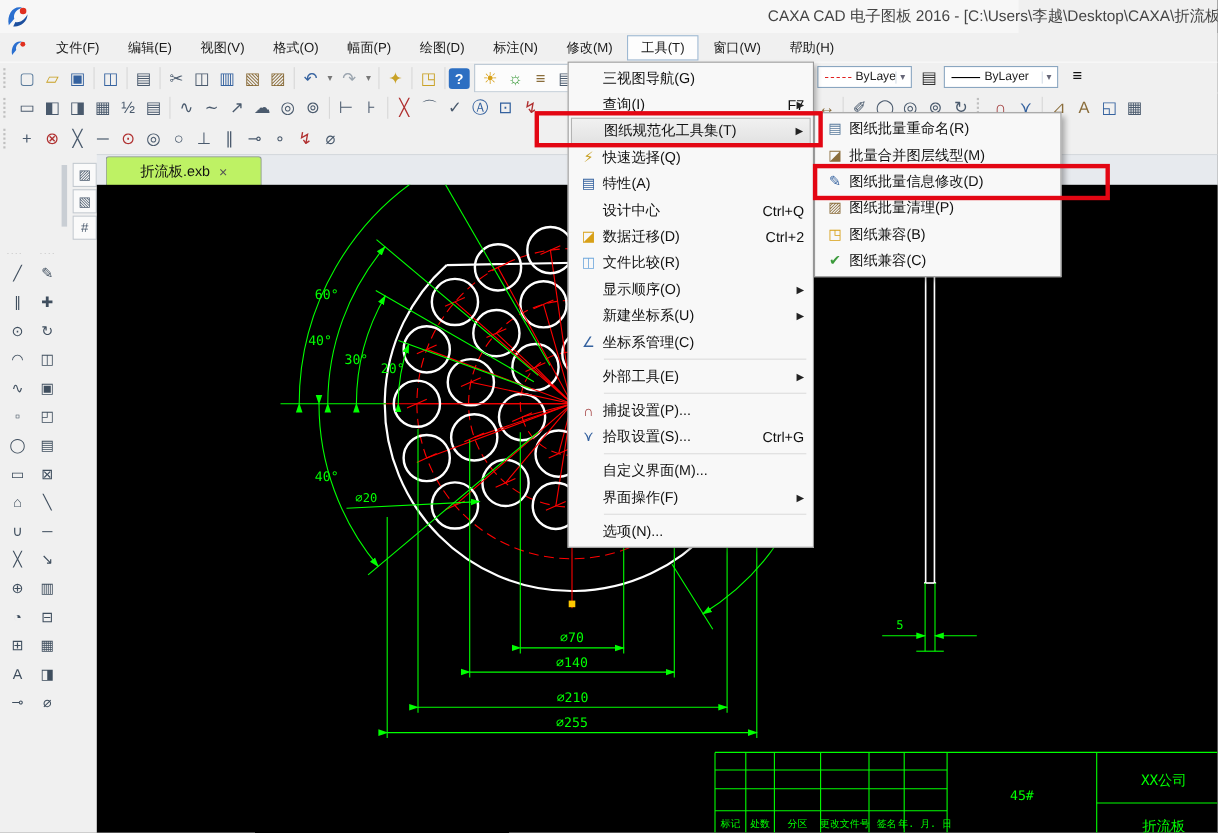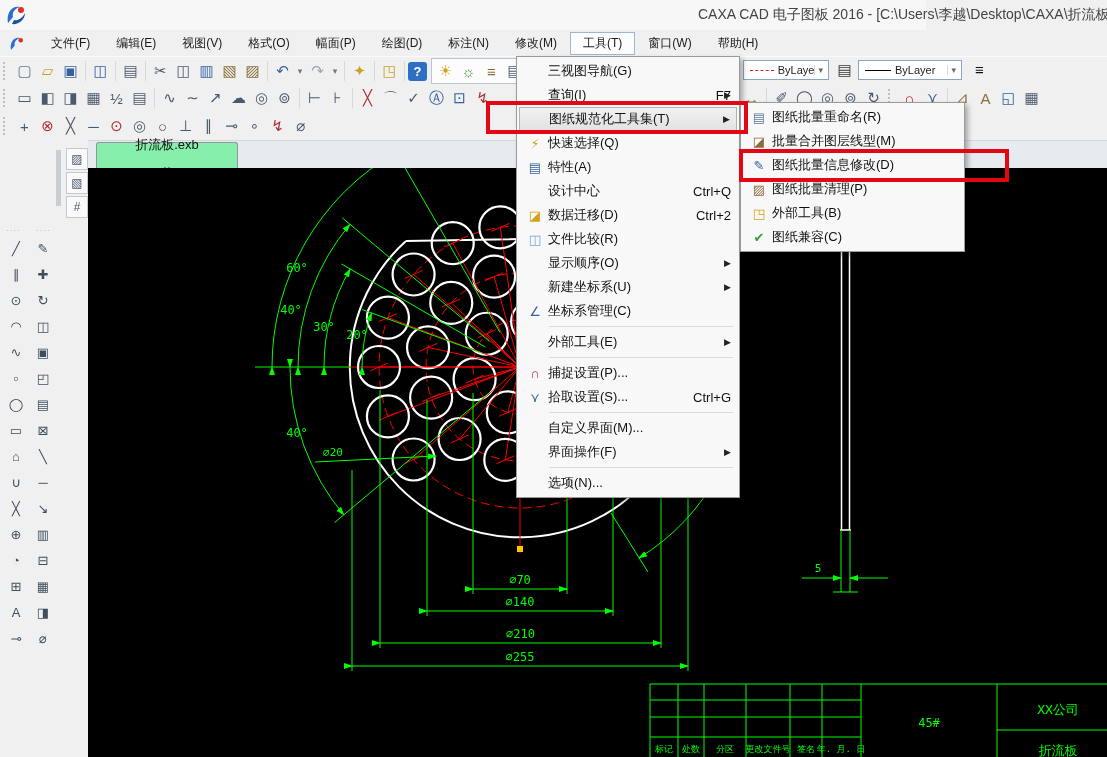--- a/index.html
+++ b/index.html
@@ -22,21 +22,21 @@
   .sep{width:1px;height:20px;background:#d8d8d8;margin:0 3px;flex:0 0 auto;}
   .grip{width:3px;height:18px;border-left:2px dotted #bfbfbf;margin:0 5px 0 3px;flex:0 0 auto;}
   .helpbox{background:#2d6fc2;color:#fff !important;border-radius:3px;width:19px;height:19px;font-size:13px;font-weight:bold;}
   .lampbox{display:flex;align-items:center;border:1px solid #b9c6d2;background:#fcfcfc;height:24px;padding:0 2px;margin-left:4px;}
   .combo{position:absolute;display:flex;align-items:center;background:#fff;border:1px solid #8aa6c0;height:20px;box-sizing:border-box;font-size:11px;color:#222;padding:0 2px;}
   .combo .caret{margin-left:auto;color:#667;font-size:9px;padding:0 3px;border-left:1px solid #d4dde6;}
   .lsample{width:26px;height:0;border-top:1px solid #000;margin:0 4px;}
   .lsample.reddash{border-top:1px dashed #e02020;}
   
   #tabbar{left:88px;top:140px;width:1019px;height:28px;background:#e7eaee;border-top:1px solid #d5d9dd;}
-  #tab-active{left:96px;top:142px;width:140px;height:26px;background:#86efac;border:1px solid #8f959b;border-bottom:none;border-radius:3px 3px 0 0;display:flex;align-items:center;justify-content:center;gap:8px;font-size:13px;color:#111;flex-direction:column;}
+  #tab-active{left:96px;top:142px;width:140px;height:26px;background:#bef264;border:1px solid #8f959b;border-bottom:none;border-radius:3px 3px 0 0;display:flex;align-items:center;justify-content:center;gap:8px;font-size:13px;color:#111;}
   #tab-close{color:#555;font-size:13px;cursor:default;}
   #leftpanel{left:0;top:140px;width:88px;height:617px;background:#f0f0f0;}
   .lt-col{position:absolute;width:24px;display:flex;flex-direction:column;gap:5px;align-items:center;}
   .lt-icon{width:21px;height:21px;display:flex;align-items:center;justify-content:center;font-size:13px;color:#3f4e5e;}
   .dots{color:#b5b5b5;font-size:8px;letter-spacing:1px;}
   #minibar{left:56px;top:148px;width:30px;display:flex;flex-direction:column;gap:2px;}
   .mini-grip{width:5px;height:56px;background:#c9ced4;position:absolute;left:0;top:2px;}
   .mini-icon{margin-left:10px;width:20px;height:20px;border:1px solid #c3c9cf;background:#fafafa;display:flex;align-items:center;justify-content:center;font-size:12px;color:#4a5a6d;}
   
   #canvas{left:88px;top:168px;width:1019px;height:589px;background:#000;}
@@ -501,21 +501,21 @@
     <div class="mi">
       <span class="ic" style="color: rgb(53, 98, 159);">✎</span>
       <span class="lbl">图纸批量信息修改(D)</span>
     </div>
     <div class="mi">
       <span class="ic" style="color: rgb(138, 109, 59);">▨</span>
       <span class="lbl">图纸批量清理(P)</span>
     </div>
     <div class="mi">
       <span class="ic" style="color: rgb(216, 160, 23);">◳</span>
-      <span class="lbl">外部工具(B)</span>
+      <span class="lbl">图纸兼容(B)</span>
     </div>
     <div class="mi">
       <span class="ic" style="color: rgb(58, 154, 58);">✔</span>
       <span class="lbl">图纸兼容(C)</span>
     </div>
   </div>
 
 <div class="redbox" style="left:486px;top:101px;width:254px;height:25px;"></div>
 <div class="redbox" style="left:739px;top:149px;width:262px;height:25px;"></div>
 

